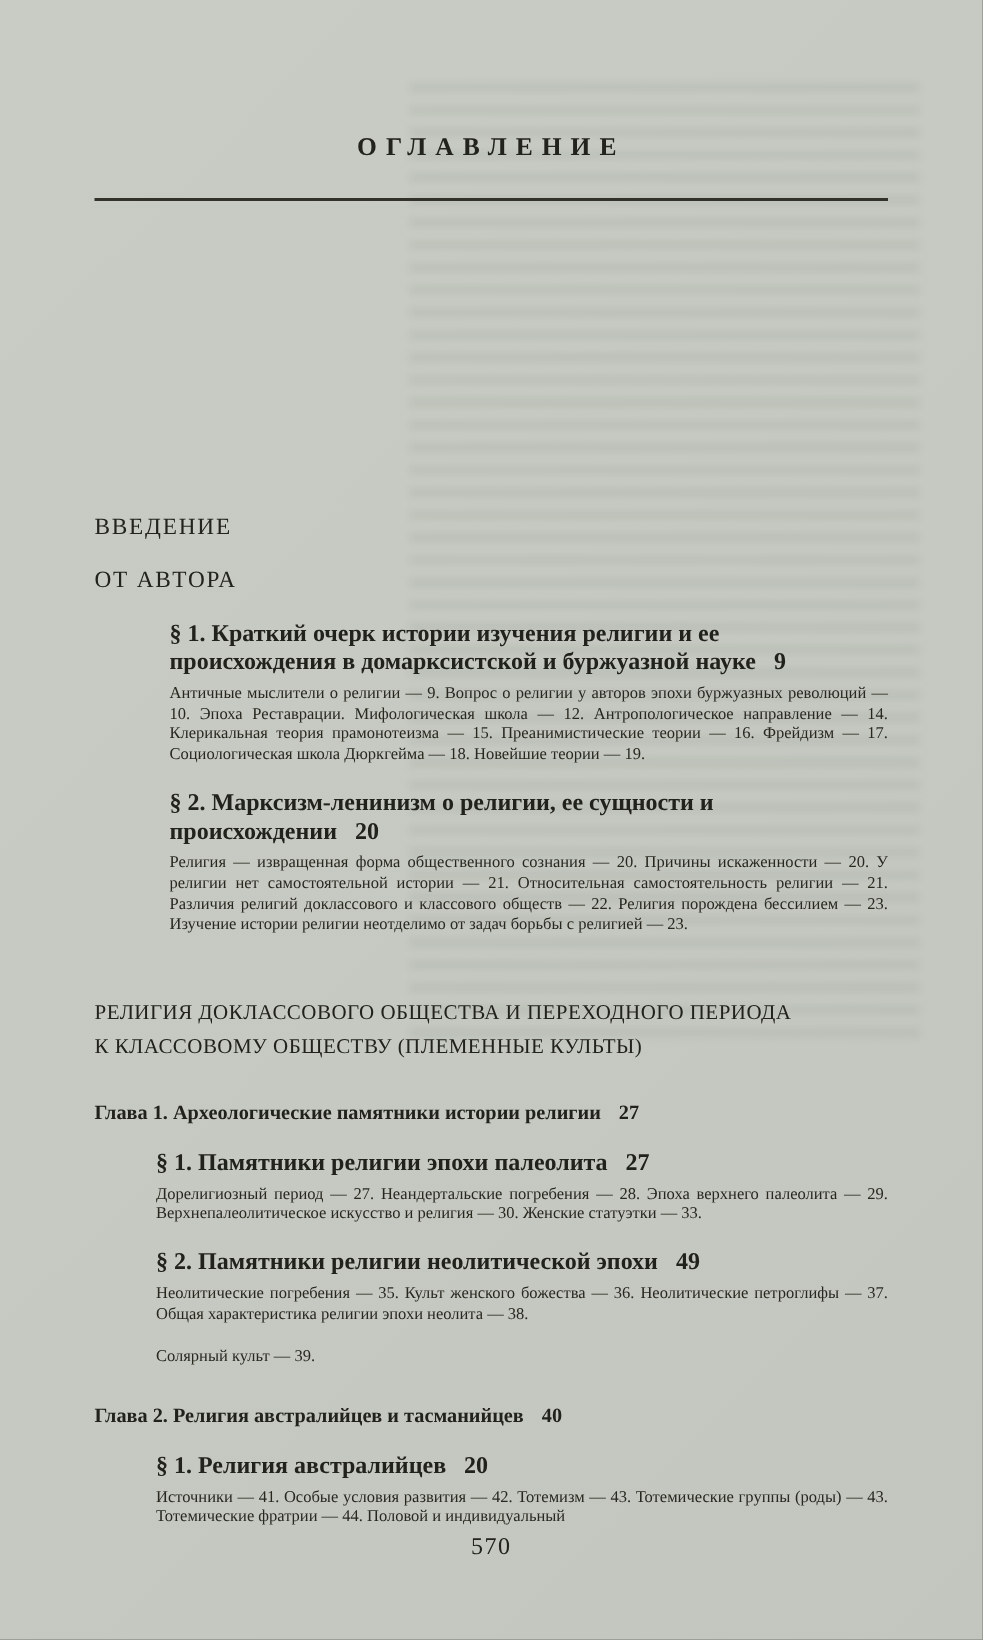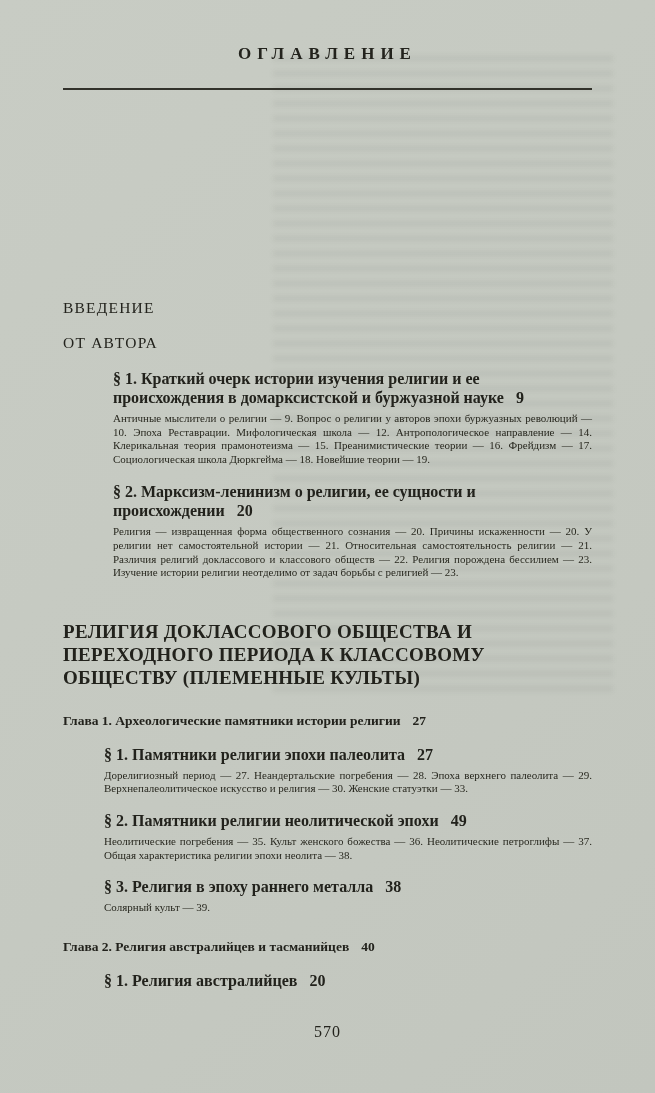--- a/index.html
+++ b/index.html
@@ -20,36 +20,37 @@
       rgba(72,78,66,0.06) 0px, rgba(72,78,66,0.06) 7px,
       transparent 7px, transparent 15px);
     filter: blur(2px);
     pointer-events: none;
   }
   .content { position: relative; padding: 44px 63px 0 63px; }
   .title {
     font-size: 17px; font-weight: bold; text-align: center;
     letter-spacing: 6px; line-height: 20px; margin-bottom: 24px;
     color: #23231d;
+    margin-top: 44px;
   }
   .rule { height: 2px; background: #32322b; }
   .front { margin-top: 208px; }
   .front-item { font-size: 15.5px; letter-spacing: 1.2px; line-height: 19px; color: #23231d; }
   .front-item + .front-item { margin-top: 16px; }
   .sec { margin-left: 50px; }
   .sec-heading { font-size: 16px; font-weight: bold; line-height: 19px; color: #22221c; }
   .pg { margin-left: 12px; font-weight: bold; white-space: nowrap; }
   .sec-details {
     font-size: 11px; line-height: 13.6px; text-align: justify;
     margin-top: 5px; color: #28281f;
   }
   .intro-sec-1 { margin-top: 17px; }
   .intro-sec-2 { margin-top: 16px; }
   .part-heading {
-    margin-top: 40px; font-size: 19px; font-weight: bold;
+    margin-top: 40px; font-size: 14px; font-weight: normal;
     line-height: 23px; max-width: 475px; letter-spacing: 0.3px;
     color: #22221c;
   }
   .chap-heading { font-size: 13.5px; font-weight: bold; line-height: 19px; margin-top: 22px; color: #22221c; }
   .chap-sec { margin-top: 15px; margin-left: 41px; }
   .footer-page {
     position: absolute; left: 0; right: 0; bottom: 52px;
     text-align: center; font-size: 16px; letter-spacing: 1px;
     color: #23231d;
   }
@@ -88,26 +89,26 @@
       <p class="sec-heading"><span>§ 1. Памятники религии эпохи палеолита</span><span class="pg">27</span></p>
       <p class="sec-details">Дорелигиозный период — 27. Неандертальские погребения — 28. Эпоха верхнего палеолита — 29. Верхнепалеолитическое искусство и религия — 30. Женские статуэтки — 33.</p>
     </div>
 
     <div class="sec chap-sec">
       <p class="sec-heading"><span>§ 2. Памятники религии неолитической эпохи</span><span class="pg">49</span></p>
       <p class="sec-details">Неолитические погребения — 35. Культ женского божества — 36. Неолитические петроглифы — 37. Общая характеристика религии эпохи неолита — 38.</p>
     </div>
 
     <div class="sec chap-sec">
-      <p class="sec-heading"><span>§ 3. Религия в эпоху раннего металла</span><span class="pg">38</span></p>
       <p class="sec-details">Солярный культ — 39.</p>
     </div>
 
     <p class="chap-heading"><span>Глава 2. Религия австралийцев и тасманийцев</span><span class="pg">40</span></p>
 
     <div class="sec chap-sec">
       <p class="sec-heading"><span>§ 1. Религия австралийцев</span><span class="pg">20</span></p>
+      <p class="sec-details">Источники — 41. Особые условия развития — 42. Тотемизм — 43. Тотемические группы (роды) — 43. Тотемические фратрии — 44. Половой и индивидуальный</p>
     </div>
 
   </div>
 
   <div class="footer-page">570</div>
 </div>
 
 </body></html>

